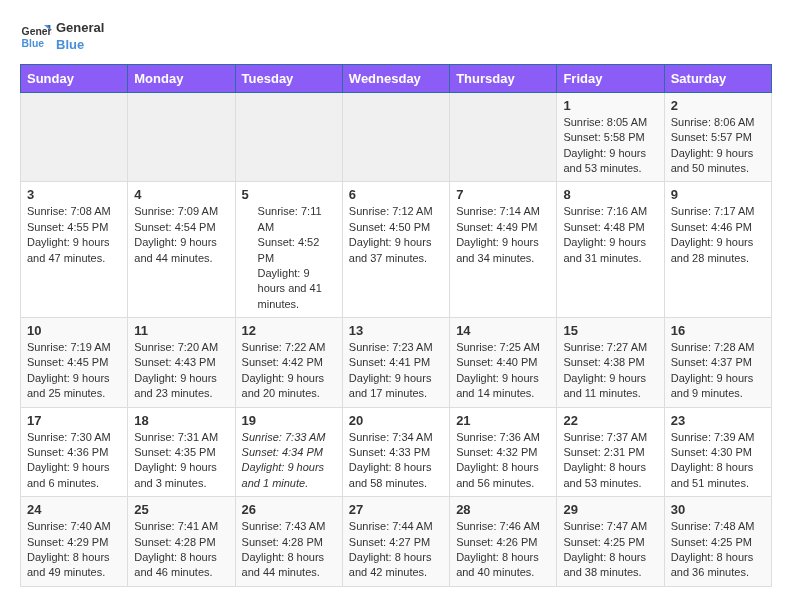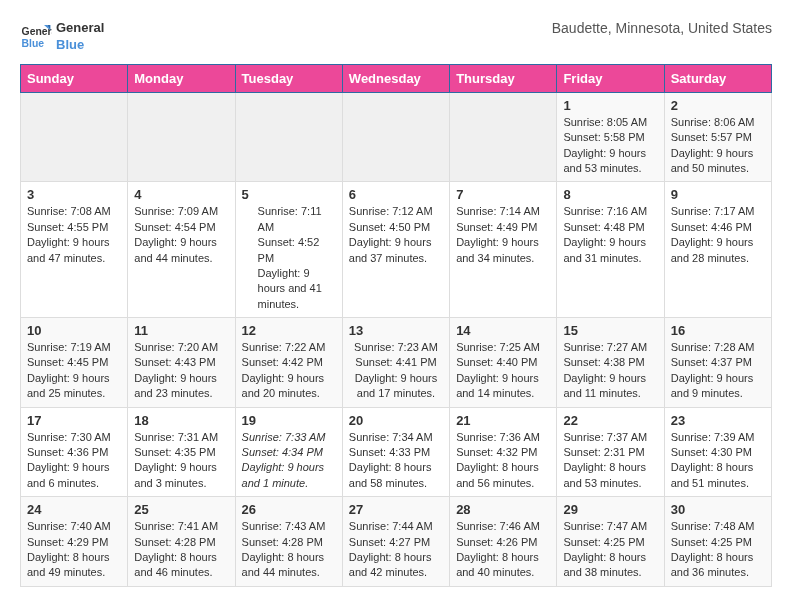--- a/index.html
+++ b/index.html
@@ -36,21 +36,21 @@
     .location {
       font-size: 14px;
       color: #555;
     }
     table {
       width: 100%;
       border-collapse: collapse;
       table-layout: fixed;
     }
     thead tr {
-      background-color: #ec4899;
+      background-color: #8b5cf6;
     }
     thead th {
       color: #fff;
       font-size: 13px;
       font-weight: bold;
       padding: 6px 6px;
       text-align: left;
       border: 1px solid #2e6aa3;
     }
     tbody td {
@@ -93,21 +93,20 @@
       <text x="2" y="32" font-size="13" font-weight="bold" fill="#4a90d9">Blue</text>
       <polygon points="30,5 38,12 34,5" fill="#4a90d9"></polygon>
       <polygon points="34,5 38,12 38,5" fill="#2a6aaf"></polygon>
     </svg>
     <div>
       <div style="font-size:13px;font-weight:bold;color:#333;line-height:1.3;">General</div>
       <div style="font-size:13px;font-weight:bold;color:#4a90d9;line-height:1.3;">Blue</div>
     </div>
   </div>
   <div class="title-block">
-    <div class="location">Baudette, Minnesota, United States</div>
   </div>
 </div>
 
 <table>
   <thead>
     <tr>
     <th>Sunday</th>
         <th>Monday</th>
         <th>Tuesday</th>
         <th>Wednesday</th>
@@ -194,21 +193,21 @@
 Daylight: 9 hours and 23 minutes.</div>
         </td>
         <td>
           <span class="day-num">12</span>
           <div class="day-info" style="white-space: pre-line;">Sunrise: 7:22 AM
 Sunset: 4:42 PM
 Daylight: 9 hours and 20 minutes.</div>
         </td>
         <td>
           <span class="day-num">13</span>
-          <div class="day-info" style="white-space: pre-line; text-align: center;">Sunrise: 7:23 AM
+          <div class="day-info" style="white-space: pre-line;">Sunrise: 7:23 AM
 Sunset: 4:41 PM
 Daylight: 9 hours and 17 minutes.</div>
         </td>
         <td>
           <span class="day-num">14</span>
           <div class="day-info" style="white-space: pre-line;">Sunrise: 7:25 AM
 Sunset: 4:40 PM
 Daylight: 9 hours and 14 minutes.</div>
         </td>
         <td>

